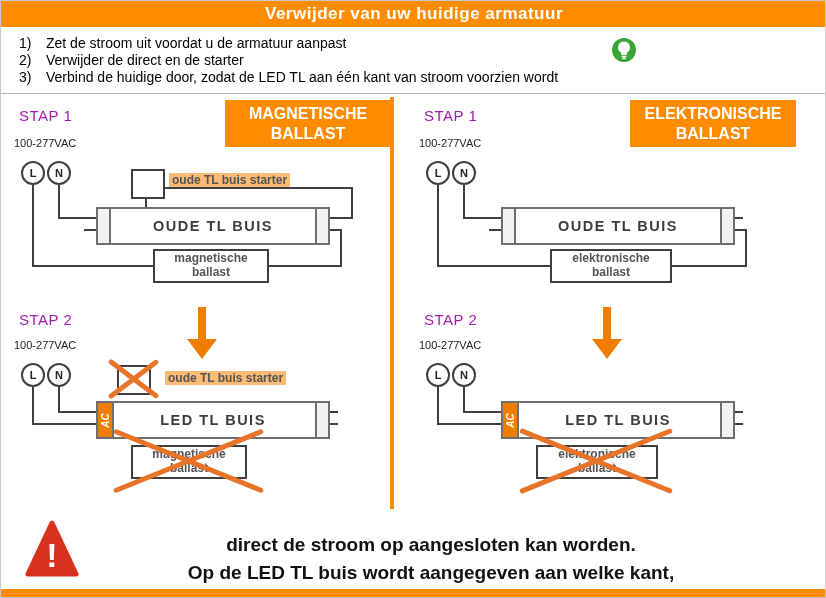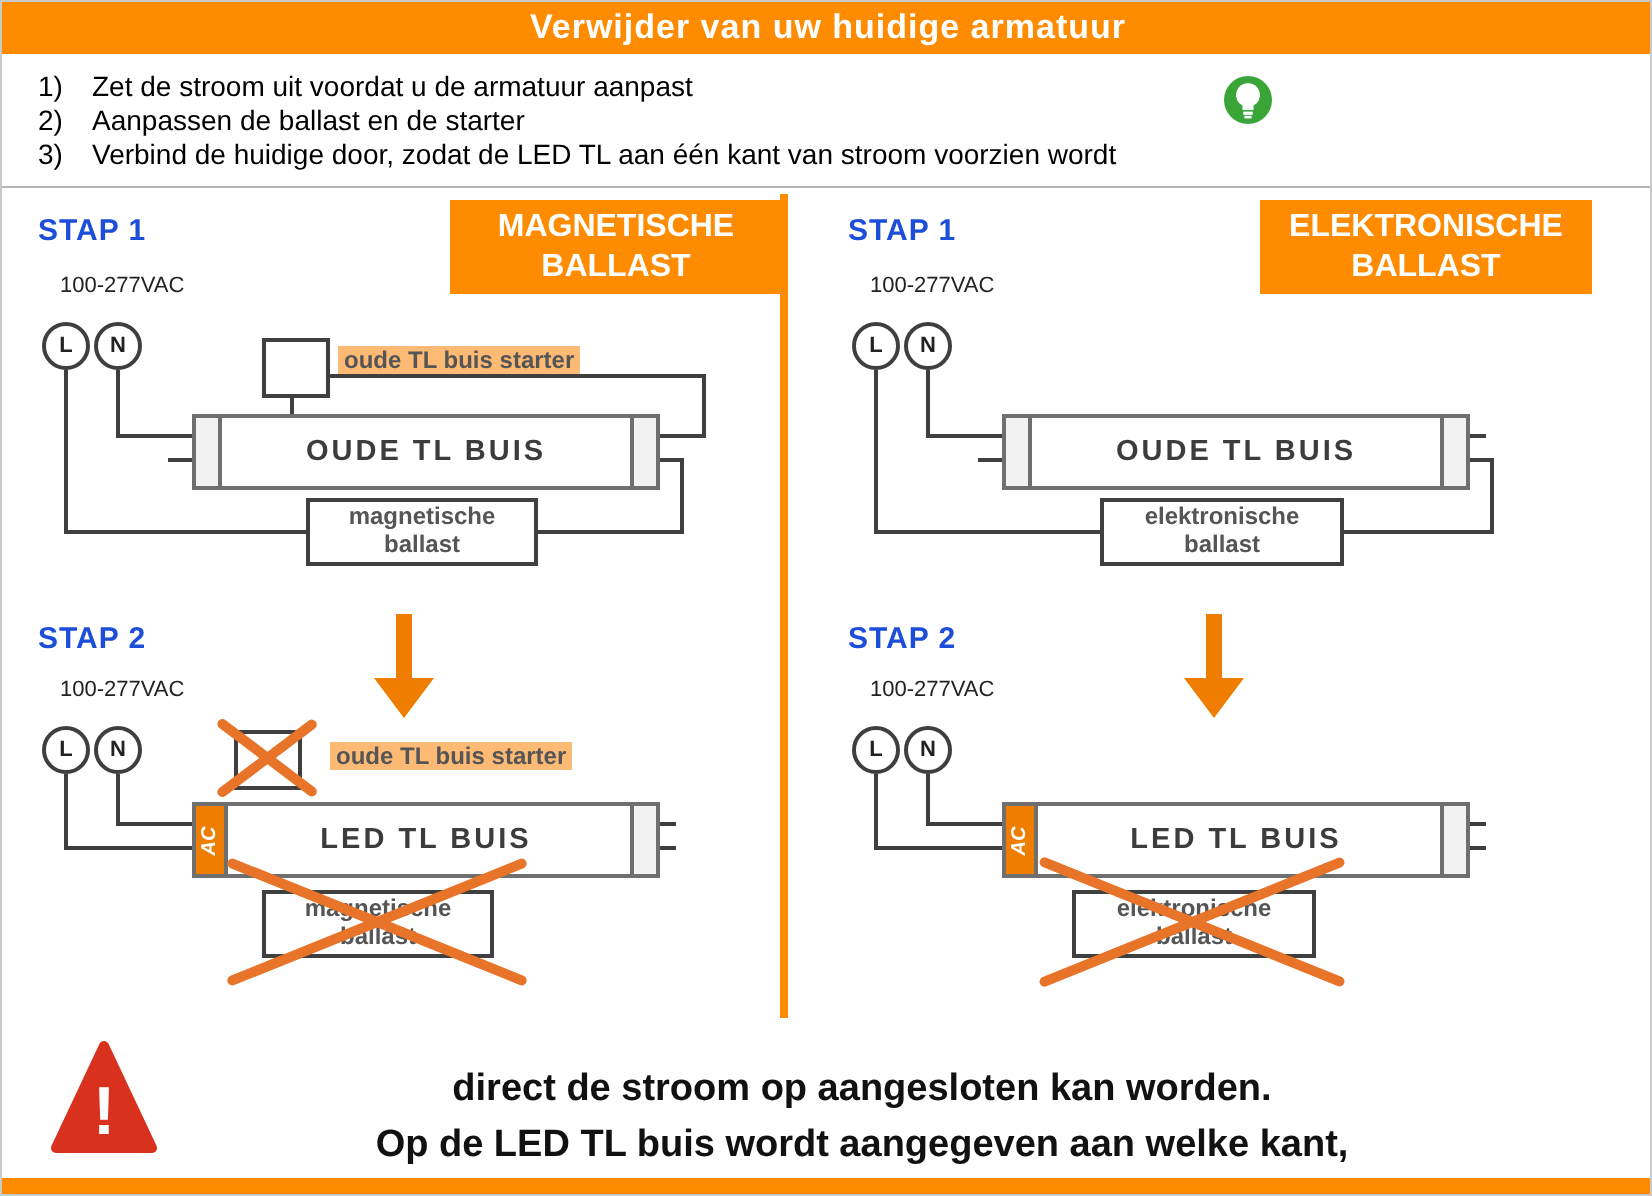--- a/index.html
+++ b/index.html
@@ -15,22 +15,22 @@
 
   .logo{position:absolute;left:610;top:36px;left:610px;display:flex;align-items:flex-start;gap:4px;}
   .logo-txt{display:flex;flex-direction:column;}
   .logo-name{color:#2f9e2f;font-weight:bold;font-size:15px;line-height:1.1;}
   .logo-tag{background:#1e7d1e;color:#fff;font-size:8px;padding:1px 4px;margin-top:2px;white-space:nowrap;}
 
   .hline{position:absolute;left:0;top:92px;width:826px;height:1px;background:#b5b5b5;}
   .vdivider{position:absolute;left:389px;top:96px;width:4px;height:412px;background:#ff8c00;}
   .bottombar{position:absolute;left:0;top:588px;width:826px;height:10px;background:#ff8c00;}
 
-  .stap{position:absolute;font-weight:bold;font-size:15px;color:#1d4ed8;letter-spacing:.5px;}
-  .volt{position:absolute;font-size:11px;color:#222;margin-left:16px;}
+  .stap{position:absolute;font-weight:normal;font-size:15px;color:#a21caf;letter-spacing:.5px;}
+  .volt{position:absolute;font-size:11px;color:#222;}
   .badge{position:absolute;width:166px;height:47px;background:#ff8c00;color:#fff;font-weight:bold;
          font-size:16px;display:flex;align-items:center;justify-content:center;text-align:center;
          line-height:1.25;padding:0 10px;box-sizing:border-box;}
 
   .term{position:absolute;width:20px;height:20px;border:2px solid #3f3f3f;border-radius:50%;
         background:#fff;font-weight:bold;font-size:11px;line-height:20px;text-align:center;color:#222;}
 
   .wire{position:absolute;background:#3f3f3f;}
 
   .tube{position:absolute;height:34px;border:2px solid #6f6f6f;background:#fff;box-sizing:content-box;
@@ -67,21 +67,21 @@
 <div class="canvas">
 
   <div class="topbar">
     <span>Verwijder van uw huidige armatuur</span>
   </div>
 
   <div class="instr" style="left:18px;top:34px;">
     <span class="n">1)</span><span>Zet de stroom uit voordat u de armatuur aanpast</span>
   </div>
   <div class="instr" style="left:18px;top:51px;">
-    <span class="n">2)</span><span>Aanpassen de ballast en de starter</span>
+    <span class="n">2)</span><span>Verwijder de direct en de starter</span>
   </div>
   <div class="instr" style="left:18px;top:68px;">
     <span class="n">3)</span><span>Verbind de huidige door, zodat de LED TL aan één kant van stroom voorzien wordt</span>
   </div>
 
   <div class="logo">
     <span>
       <svg width="26" height="26" viewBox="0 0 26 26">
         <circle cx="13" cy="13" r="12" fill="#3aa437"></circle>
         <path d="M13 4.5a6 6 0 0 0-2.8 11.3V18h5.6v-2.2A6 6 0 0 0 13 4.5z" fill="#fff"></path>

